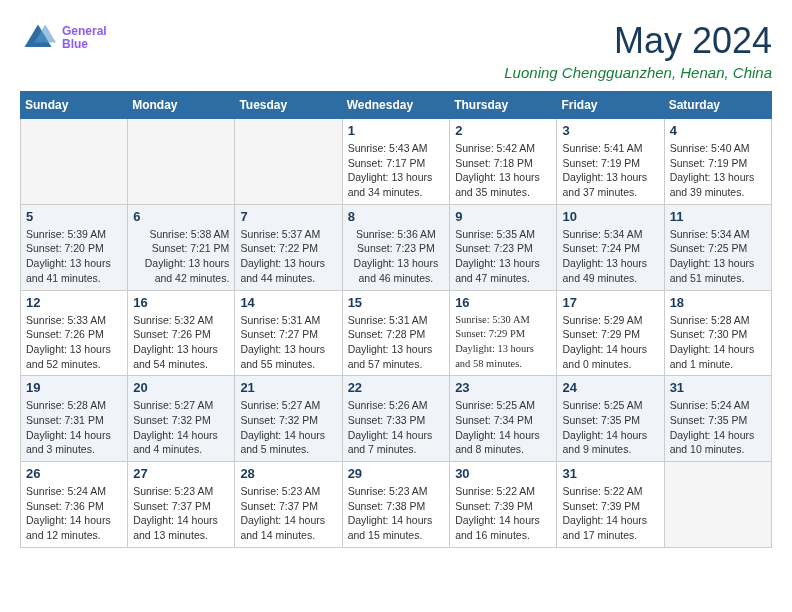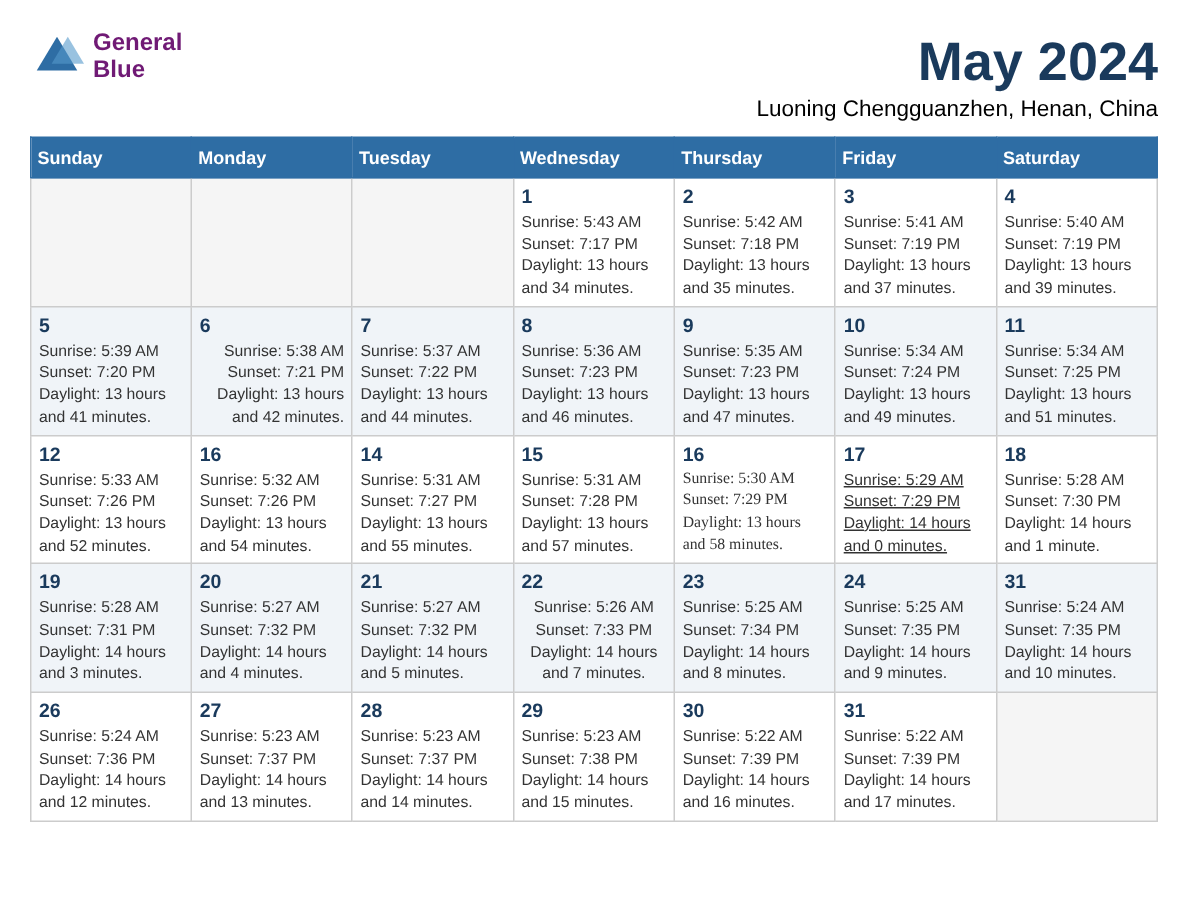--- a/index.html
+++ b/index.html
@@ -15,41 +15,42 @@
       justify-content: space-between;
       align-items: flex-start;
       margin-bottom: 10px;
     }
     .logo {
       display: flex;
       align-items: center;
       gap: 6px;
     }
     .logo-text {
-      font-size: 16px;
+      font-size: 12px;
       font-weight: bold;
-      color: #701a75;
+      color: #8b5cf6;
       line-height: 1.1;
     }
     .logo-icon {
       width: 36px;
       height: 36px;
     }
     .title-block {
       text-align: right;
     }
     .month-title {
       font-size: 36px;
-      font-weight: bold;
+      font-weight: normal;
       color: #1a3a5c;
     }
     .location {
       font-size: 15px;
-      color: #000000;
+      color: #15803d;
       margin-top: 2px;
+      font-style: italic;
     }
     .calendar {
       width: 100%;
       border-collapse: collapse;
       font-size: 11px;
     }
     .calendar th {
       background: #2e6da4;
       color: #fff;
       padding: 6px 4px;
@@ -168,21 +169,21 @@
         </td>
         <td>
           <div class="day-number">7</div>
           <div class="day-info" style="white-space: pre-line;">Sunrise: 5:37 AM
 Sunset: 7:22 PM
 Daylight: 13 hours
 and 44 minutes.</div>
         </td>
         <td>
           <div class="day-number">8</div>
-          <div class="day-info" style="white-space: pre-line;">Sunrise: 5:36 AM
+          <div class="day-info" style="white-space: pre-line; text-align: center;">Sunrise: 5:36 AM
 Sunset: 7:23 PM
 Daylight: 13 hours
 and 46 minutes.</div>
         </td>
         <td>
           <div class="day-number">9</div>
           <div class="day-info" style="white-space: pre-line;">Sunrise: 5:35 AM
 Sunset: 7:23 PM
 Daylight: 13 hours
 and 47 minutes.</div>
@@ -233,21 +234,21 @@
         </td>
         <td>
           <div class="day-number">16</div>
           <div class="day-info" style="white-space: pre-line; font-family: Liberation Serif, serif;">Sunrise: 5:30 AM
 Sunset: 7:29 PM
 Daylight: 13 hours
 and 58 minutes.</div>
         </td>
         <td>
           <div class="day-number">17</div>
-          <div class="day-info" style="white-space: pre-line; text-decoration: underline;">Sunrise: 5:29 AM
+          <div class="day-info" style="white-space: pre-line;">Sunrise: 5:29 AM
 Sunset: 7:29 PM
 Daylight: 14 hours
 and 0 minutes.</div>
         </td>
         <td>
           <div class="day-number">18</div>
           <div class="day-info" style="white-space: pre-line;">Sunrise: 5:28 AM
 Sunset: 7:30 PM
 Daylight: 14 hours
 and 1 minute.</div>
@@ -270,21 +271,21 @@
         </td>
         <td>
           <div class="day-number">21</div>
           <div class="day-info" style="white-space: pre-line;">Sunrise: 5:27 AM
 Sunset: 7:32 PM
 Daylight: 14 hours
 and 5 minutes.</div>
         </td>
         <td>
           <div class="day-number">22</div>
-          <div class="day-info" style="white-space: pre-line; text-align: center;">Sunrise: 5:26 AM
+          <div class="day-info" style="white-space: pre-line;">Sunrise: 5:26 AM
 Sunset: 7:33 PM
 Daylight: 14 hours
 and 7 minutes.</div>
         </td>
         <td>
           <div class="day-number">23</div>
           <div class="day-info" style="white-space: pre-line;">Sunrise: 5:25 AM
 Sunset: 7:34 PM
 Daylight: 14 hours
 and 8 minutes.</div>

